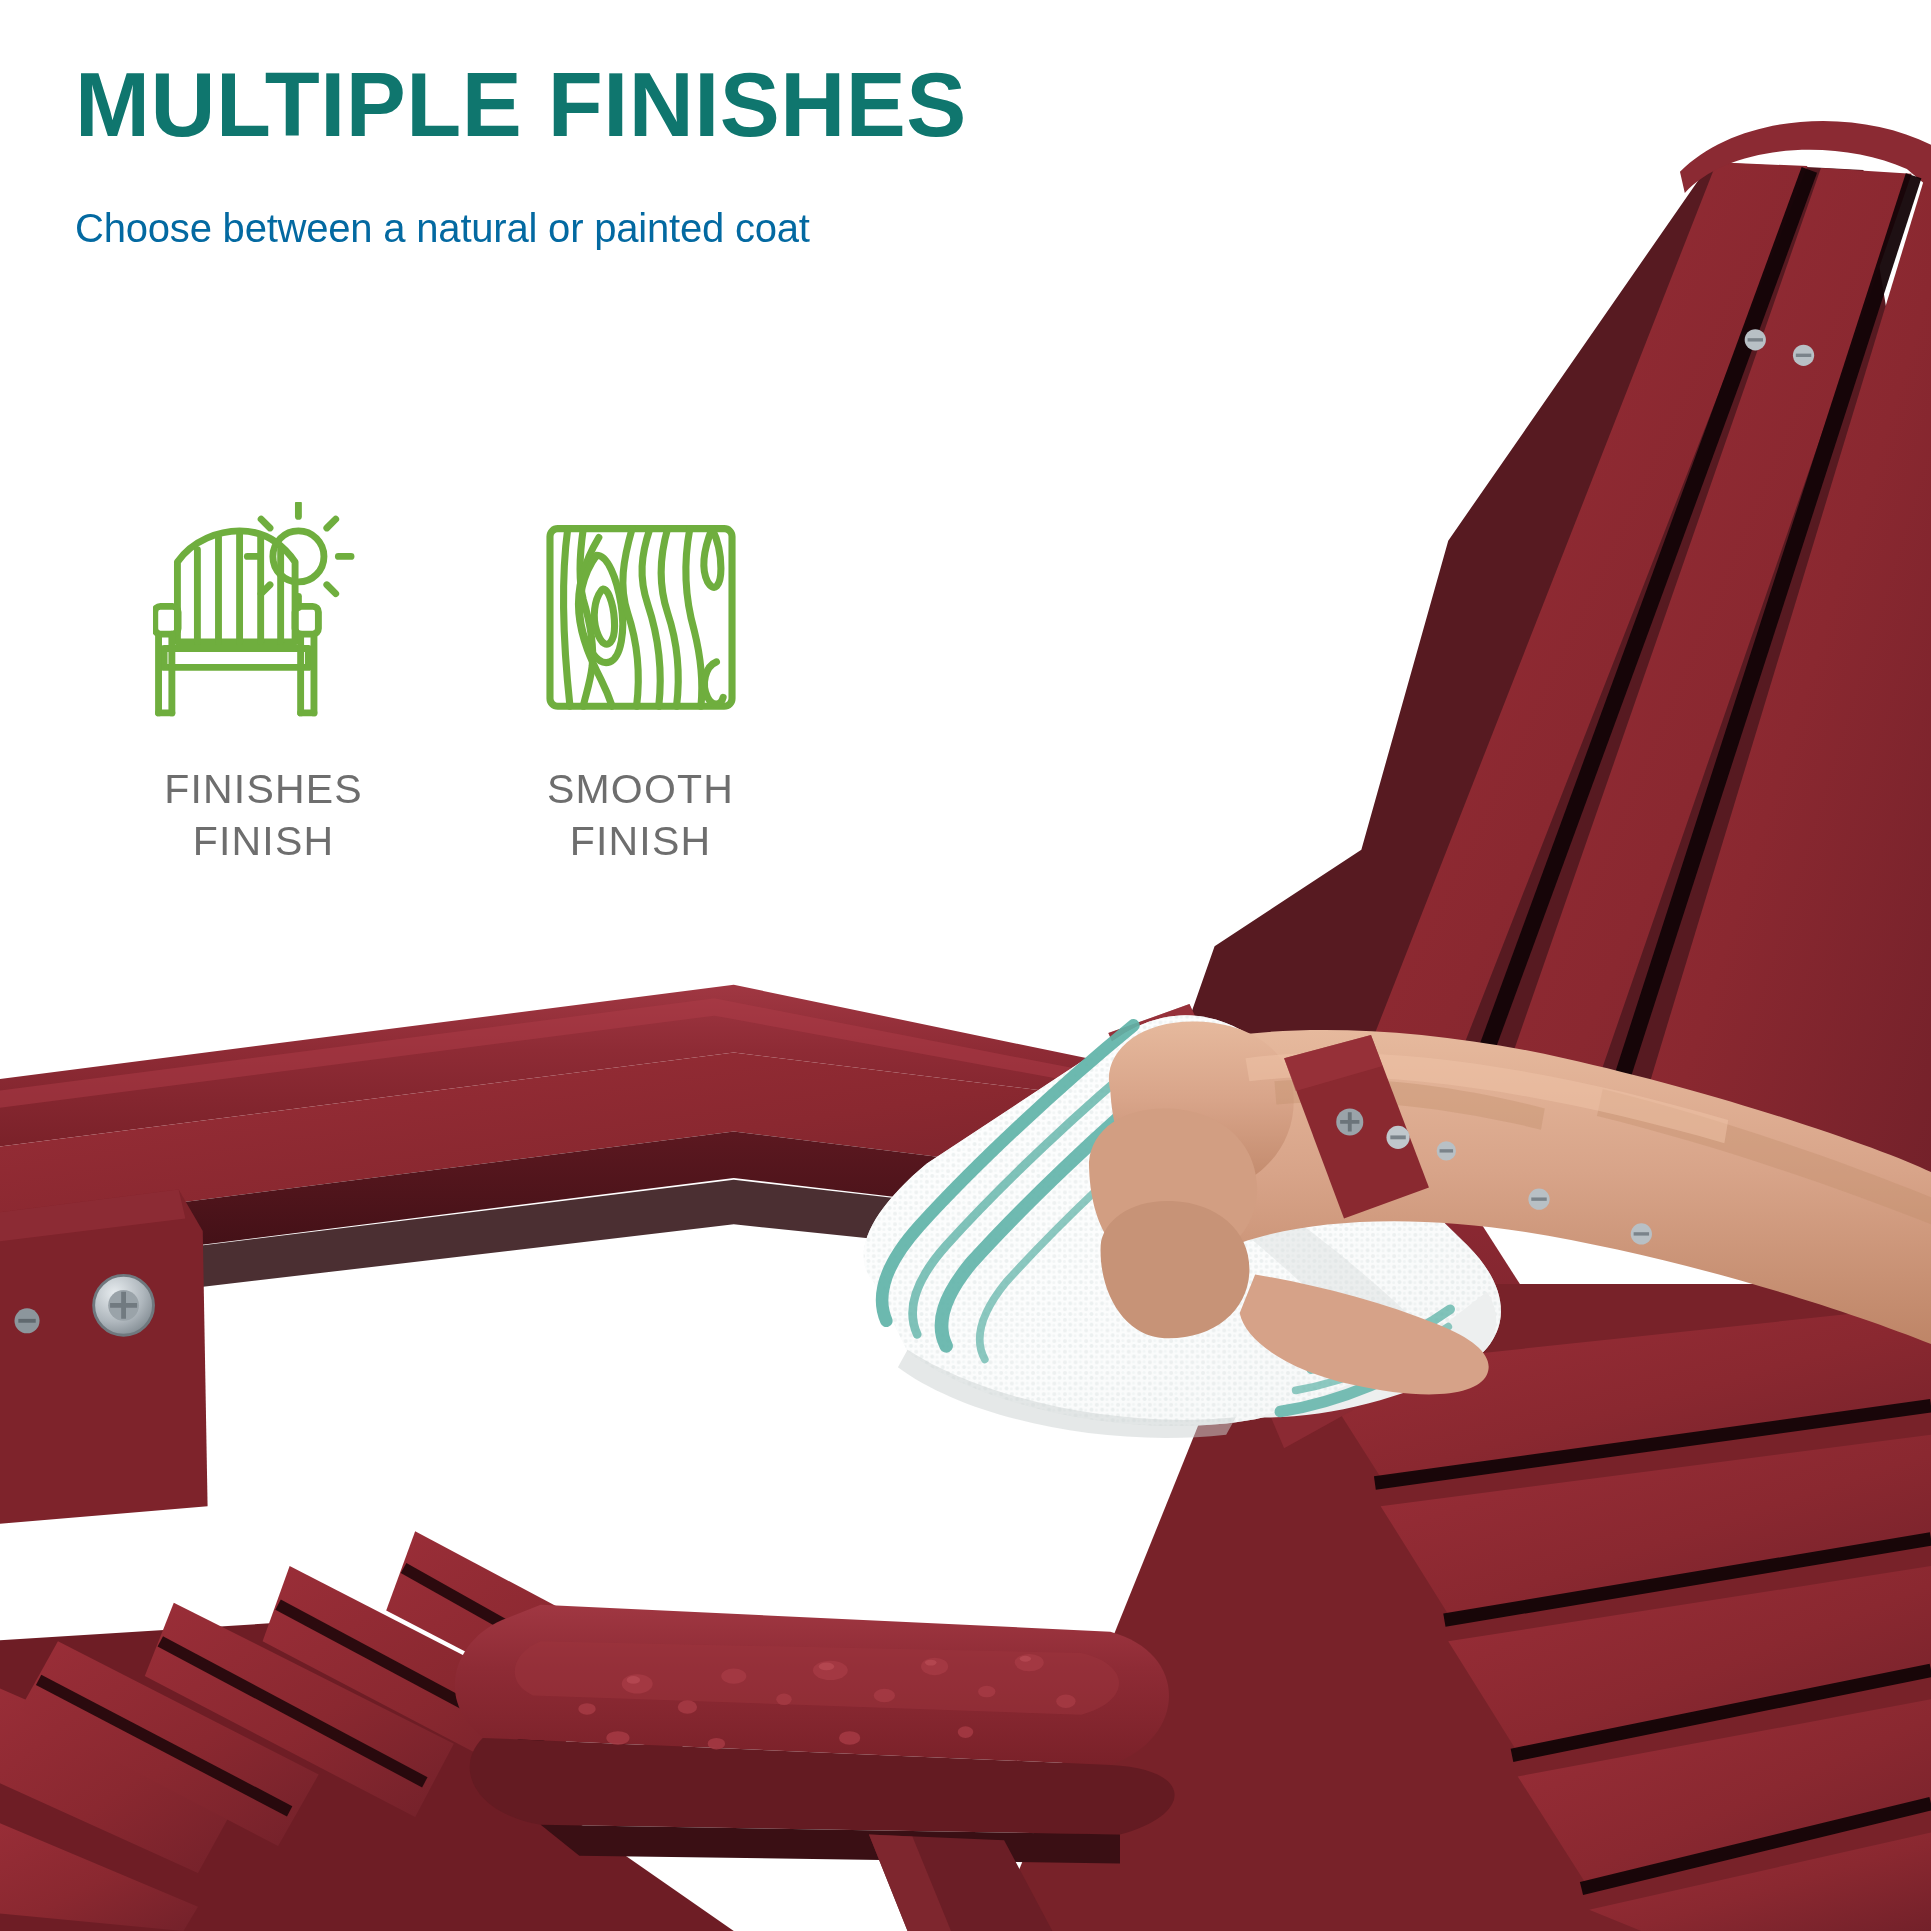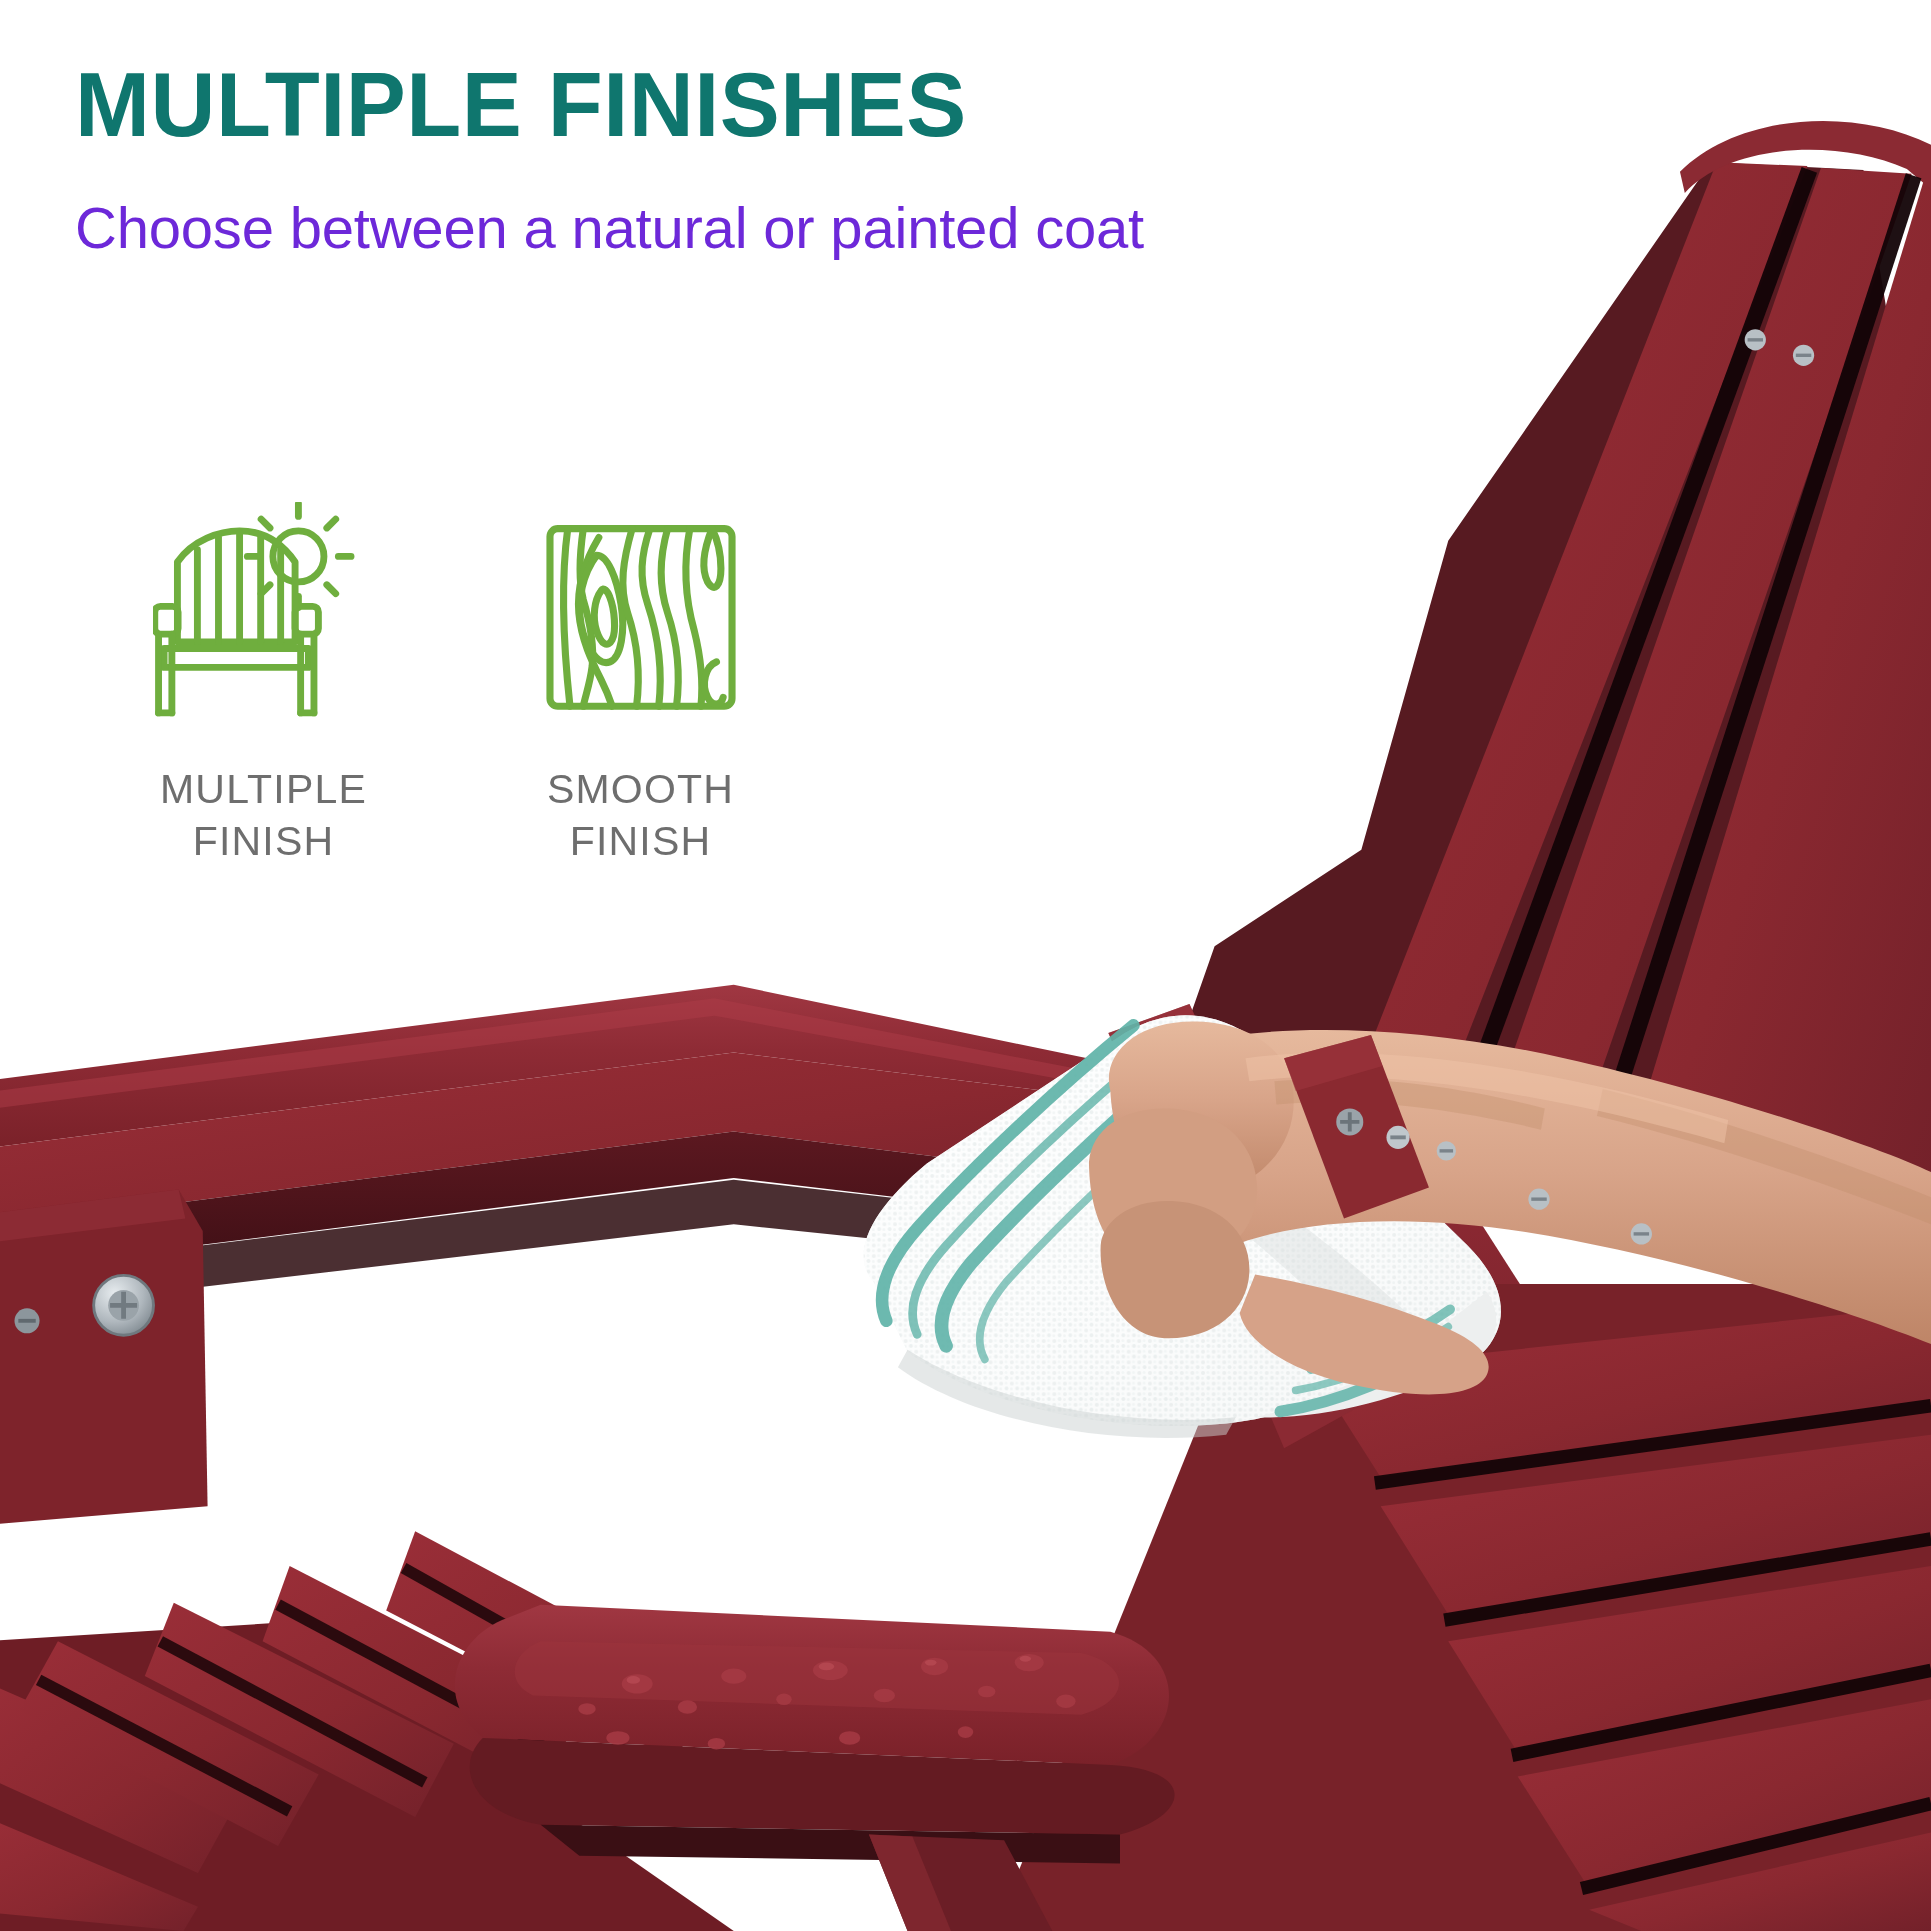--- a/index.html
+++ b/index.html
@@ -28,25 +28,25 @@
   }
   #headline {
     font-size:90px;
     line-height:1.0;
     font-weight:bold;
     letter-spacing:0.5px;
     color:#0f766e;
     white-space:nowrap;
   }
   #subheadline {
-    margin-top:40px;
-    font-size:58px;
+    margin-top:52px;
+    font-size:40px;
     line-height:1.30;
     font-weight:normal;
-    color:#6d28d9;
+    color:#0369a1;
     letter-spacing:-0.2px;
   }
   #subheadline .ln { display:block; white-space:nowrap; }
 
   
   #features {
     position:absolute;
     left:75px; top:502px;
     width:1139px;
     display:flex;
@@ -405,21 +405,21 @@
 
           <path d="M2.5 59.5 L2.5 95"></path>
           <path d="M8.5 59.5 L8.5 95"></path>
           <path d="M2.5 95 L8.5 95"></path>
           <path d="M66.5 59.5 L66.5 95"></path>
           <path d="M72.5 59.5 L72.5 95"></path>
           <path d="M66.5 95 L72.5 95"></path>
         </svg>
       </div>
       <div class="feature-label">
-        <span class="ln">MULTIPLE</span>
+        <span class="ln">FINISHES</span>
         <span class="ln">FINISH</span>
       </div>
     </div>
 
     <div class="feature">
       <div class="feature-icon">
         <svg viewBox="0 0 100 100" fill="none" stroke="#6FAE3E" stroke-width="3.2" stroke-linecap="round" stroke-linejoin="round">
           <rect x="9" y="12" width="82" height="80" rx="3.5"></rect>
 
           <path d="M17 12 C14 34 15 64 18 92"></path>

